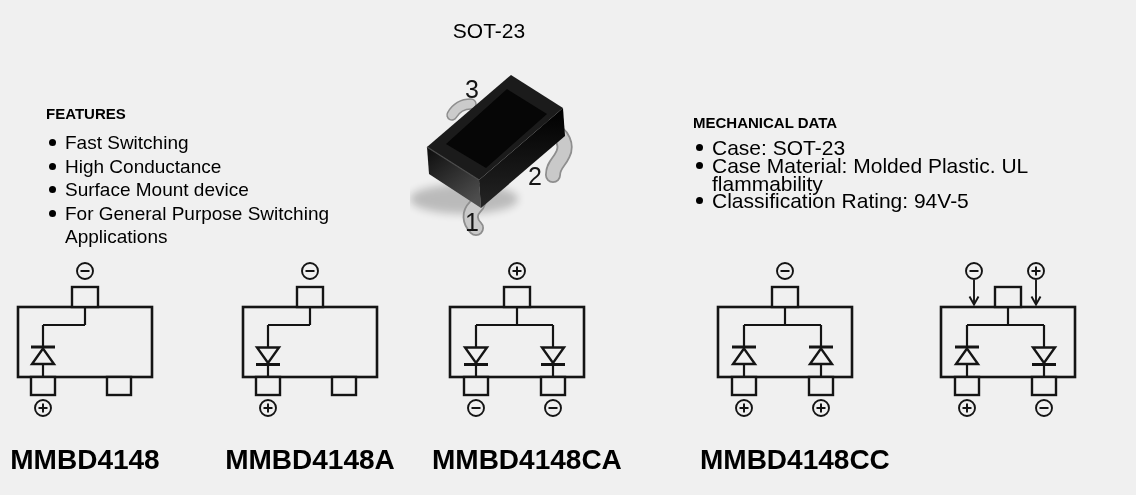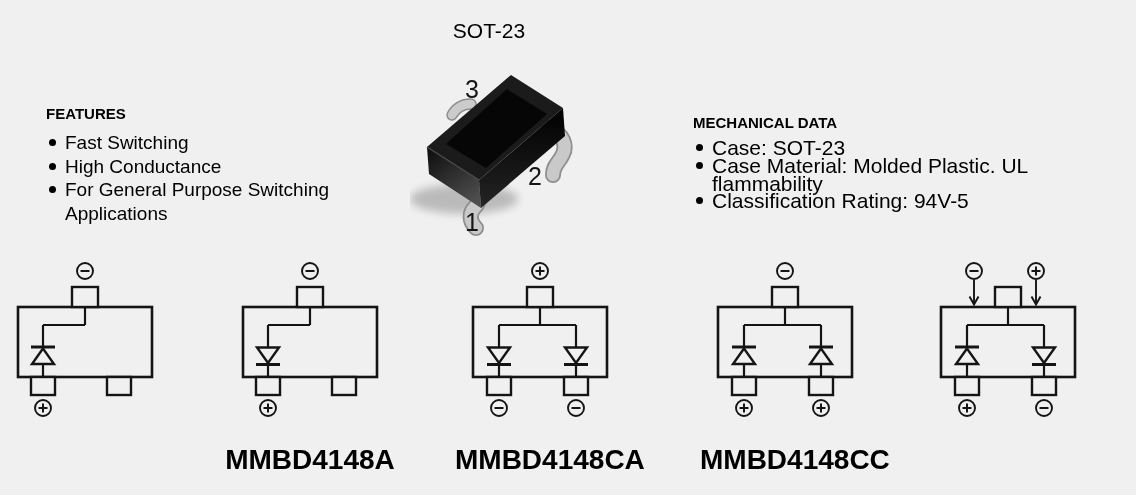--- a/index.html
+++ b/index.html
@@ -17,21 +17,21 @@
   .blist li{position:relative;padding-left:19px;}
   .features .blist li{font-size:19px;line-height:23.5px;}
   .mech .blist li{font-size:21px;line-height:17.8px;}
   .blist li::before{content:"";position:absolute;left:3px;width:7px;height:7px;
                     border-radius:50%;background:#000;}
   .features .blist li::before{top:8px;}
   .mech .blist li::before{top:5px;}
   .col{position:absolute;top:261px;width:170px;text-align:center;}
   .col svg{display:block;margin:0 auto;}
   .plabel{margin-top:25px;font-size:28px;font-weight:bold;line-height:1;white-space:nowrap;}
-  .c1{left:0px}.c2{left:225px}.c3{left:455px}.c4{left:700px}.c5{left:923px}
+  .c1{left:0px}.c2{left:225px}.c3{left:432px}.c4{left:700px}.c5{left:923px}
 </style>
 </head>
 <body>
 
 <div id="canvas">
 
   <div class="title">SOT-23</div>
 
   <svg class="pkg" width="210" height="185" viewBox="0 0 210 185">
     <defs>
@@ -75,20 +75,21 @@
     <text x="125" y="127" text-anchor="middle" font-size="25" font-weight="500" fill="#151515">2</text>
     <text x="62" y="173" text-anchor="middle" font-size="25" font-weight="500" fill="#151515">1</text>
   </svg>
 
   <div class="features">
     <div class="hd">FEATURES</div>
     <ul class="blist">
 
     <li>Fast Switching</li>
         <li>High Conductance</li>
+        <li>Surface Mount device</li>
         <li>For General Purpose Switching Applications</li>
       </ul>
   </div>
 
   <div class="mech">
     <div class="hd">MECHANICAL DATA</div>
     <ul class="blist">
 
     <li>Case: SOT-23</li>
         <li>Case Material: Molded Plastic. UL flammability</li>
@@ -107,20 +108,21 @@
         <line x1="43" y1="103" x2="43" y2="116" stroke="#141414" stroke-width="2.2"></line>
         <rect x="72" y="26" width="26" height="20" fill="#f0f0f0" stroke="#141414" stroke-width="2.4"></rect>
         <rect x="31" y="116" width="24" height="18" fill="#f0f0f0" stroke="#141414" stroke-width="2.4"></rect>
         <rect x="107" y="116" width="24" height="18" fill="#f0f0f0" stroke="#141414" stroke-width="2.4"></rect>
         <circle cx="85" cy="10" r="8" fill="none" stroke="#141414" stroke-width="1.9"></circle>
         <line x1="80.5" y1="10" x2="89.5" y2="10" stroke="#141414" stroke-width="2"></line>
         <circle cx="43" cy="147" r="8" fill="none" stroke="#141414" stroke-width="1.9"></circle>
         <line x1="38.5" y1="147" x2="47.5" y2="147" stroke="#141414" stroke-width="2"></line>
         <line x1="43" y1="142.5" x2="43" y2="151.5" stroke="#141414" stroke-width="2"></line>
       </svg>
+    <div class="plabel">MMBD4148</div>
   </div>
   <div class="col c2">
     <svg viewBox="0 0 170 160" width="170" height="160">
         <rect x="18" y="46" width="134" height="70" fill="none" stroke="#141414" stroke-width="2.6"></rect>
         <line x1="85" y1="46" x2="85" y2="64" stroke="#141414" stroke-width="2.2"></line>
         <line x1="85" y1="64" x2="43" y2="64" stroke="#141414" stroke-width="2.2"></line>
         <line x1="43" y1="64" x2="43" y2="86" stroke="#141414" stroke-width="2.2"></line>
         <polygon points="32,86.5 54,86.5 43,102" fill="none" stroke="#141414" stroke-width="2.4"></polygon>
         <line x1="31" y1="103.5" x2="55" y2="103.5" stroke="#141414" stroke-width="3"></line>
         <line x1="43" y1="103.5" x2="43" y2="116" stroke="#141414" stroke-width="2.2"></line>

